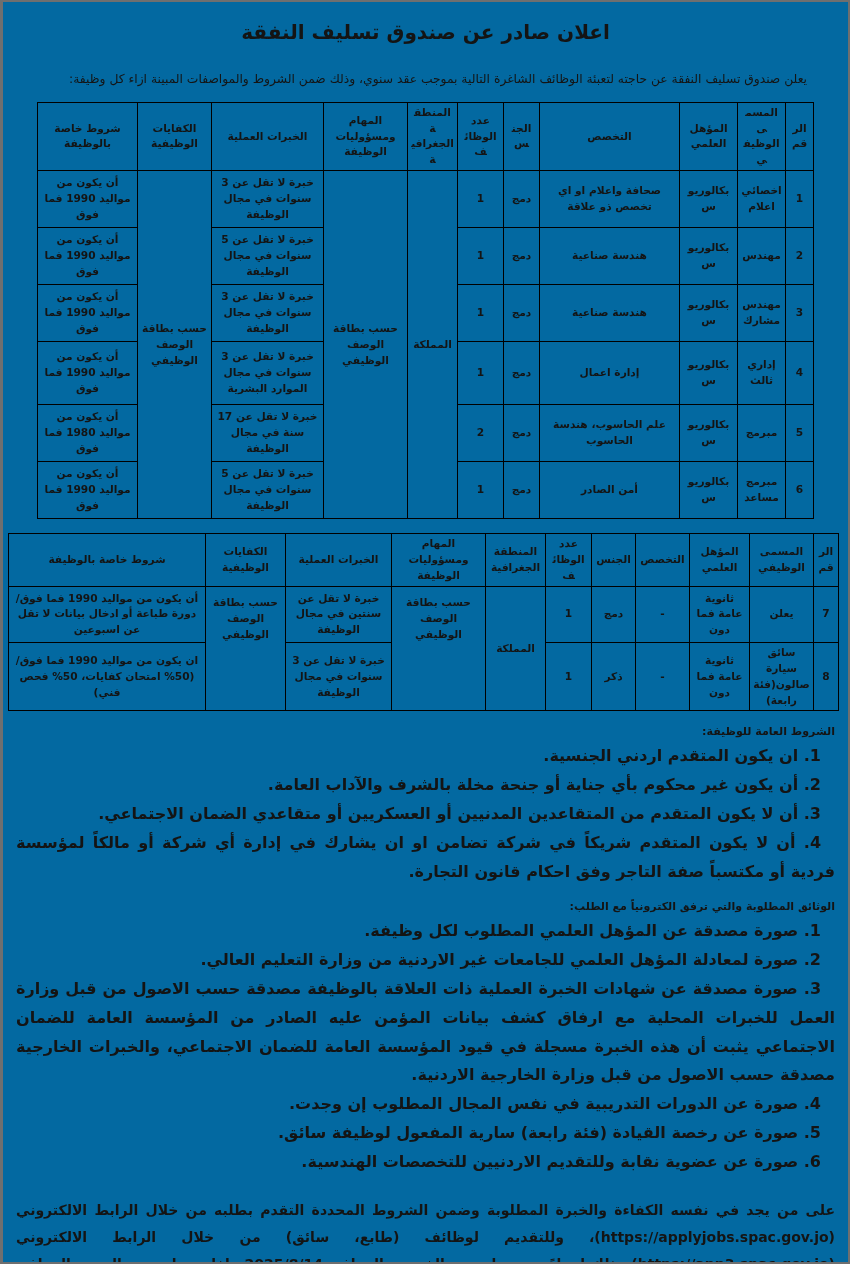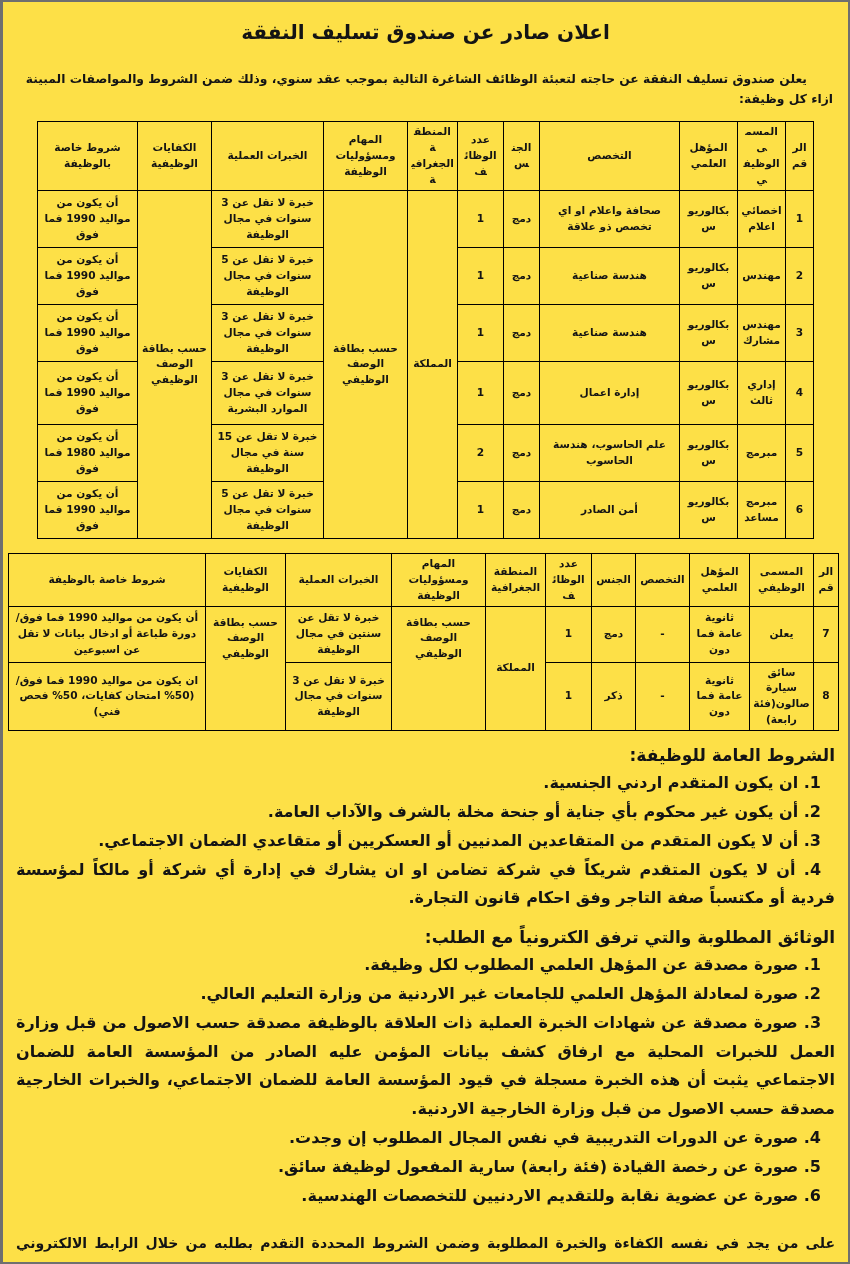--- a/index.html
+++ b/index.html
@@ -1,39 +1,39 @@
 <!DOCTYPE html>
 <html lang="ar" dir="rtl"><head>
 <meta charset="utf-8">
 <style>
   html,body { margin:0; padding:0; background:#e8e8e8; }
   .page {
     position:relative;
     width:850px; height:1264px;
     margin:0 auto;
     box-sizing:border-box;
-    background:#fde047;
+    background:#0369a1;
     border:2px solid #6f6f6f;
     border-left-width:3px;
     font-family:"DejaVu Sans", sans-serif;
     color:#141414;
     direction:rtl;
     overflow:hidden;
   }
   .content { padding:0 9px; }
 
   .doc-title {
     text-align:center;
     font-size:20px;
     font-weight:bold;
     margin:18px 0 0 0;
   }
   .intro {
     font-size:12.3px;
-    font-weight:700;
+    font-weight:400;
     margin:26px 6px 12px 6px;
     text-indent:26px;
     line-height:1.6;
   }
 
   table { border-collapse:collapse; table-layout:fixed; }
   th, td {
     border:1px solid #000;
     text-align:center;
     vertical-align:middle;
@@ -48,21 +48,21 @@
   .t2 { width:830px; margin:14px auto 0 auto; }
   .t1 tr.hdr { height:56px; }
   .t1 tr.r { height:57px; }
   .t1 tr.r4 { height:63px; }
   .t2 tr.hdr { height:52px; }
   .t2 tr.r7 { height:56px; }
   .t2 tr.r8 { height:64px; }
   td.va-top { vertical-align:top; padding-top:8px; }
 
   .sec-heading {
-    font-size:17px;
+    font-size:11px;
     font-weight:bold;
     margin:14px 4px 0 4px;
   }
   .num-list { margin:4px 4px 0 4px; }
   .num-item {
     font-size:16px;
     font-weight:600;
     line-height:1.8;
     text-align:justify;
     text-indent:14px;
@@ -163,21 +163,21 @@
         <td>خبرة لا تقل عن 3 سنوات في مجال الموارد البشرية</td>
         <td>أن يكون من مواليد 1990 فما فوق</td>
       </tr>
       <tr class="r">
         <td>5</td>
         <td>مبرمج</td>
         <td>بكالوريوس</td>
         <td>علم الحاسوب، هندسة الحاسوب</td>
         <td>دمج</td>
         <td>2</td>
-        <td>خبرة لا تقل عن 15 سنة في مجال الوظيفة</td>
+        <td>خبرة لا تقل عن 17 سنة في مجال الوظيفة</td>
         <td>أن يكون من مواليد 1980 فما فوق</td>
       </tr>
       <tr class="r">
         <td>6</td>
         <td>مبرمج مساعد</td>
         <td>بكالوريوس</td>
         <td>أمن الصادر</td>
         <td>دمج</td>
         <td>1</td>
         <td>خبرة لا تقل عن 5 سنوات في مجال الوظيفة</td>

